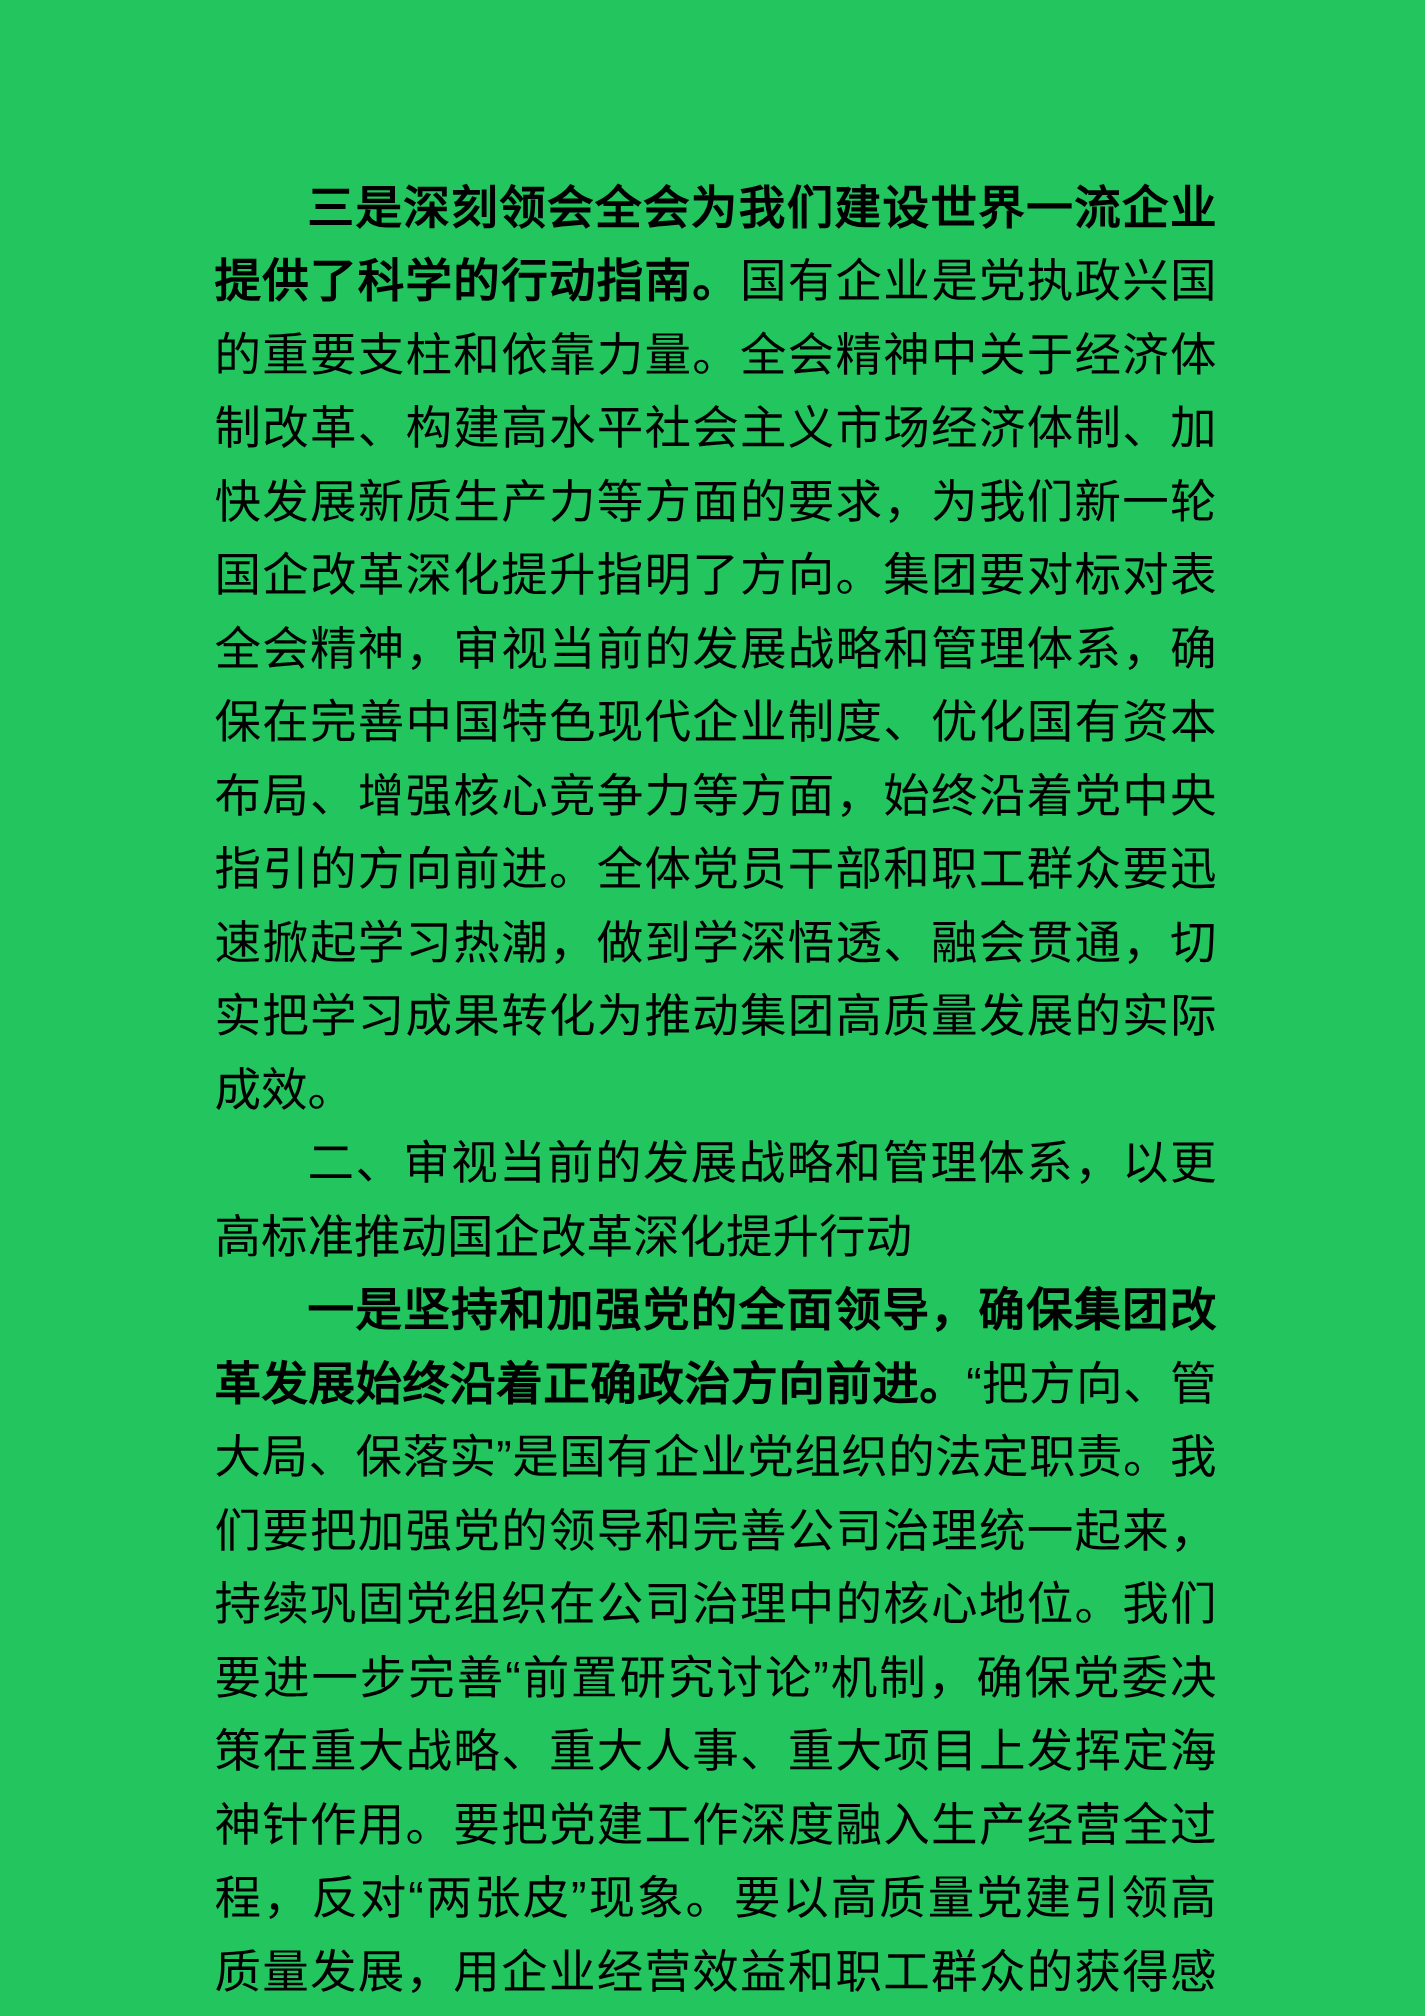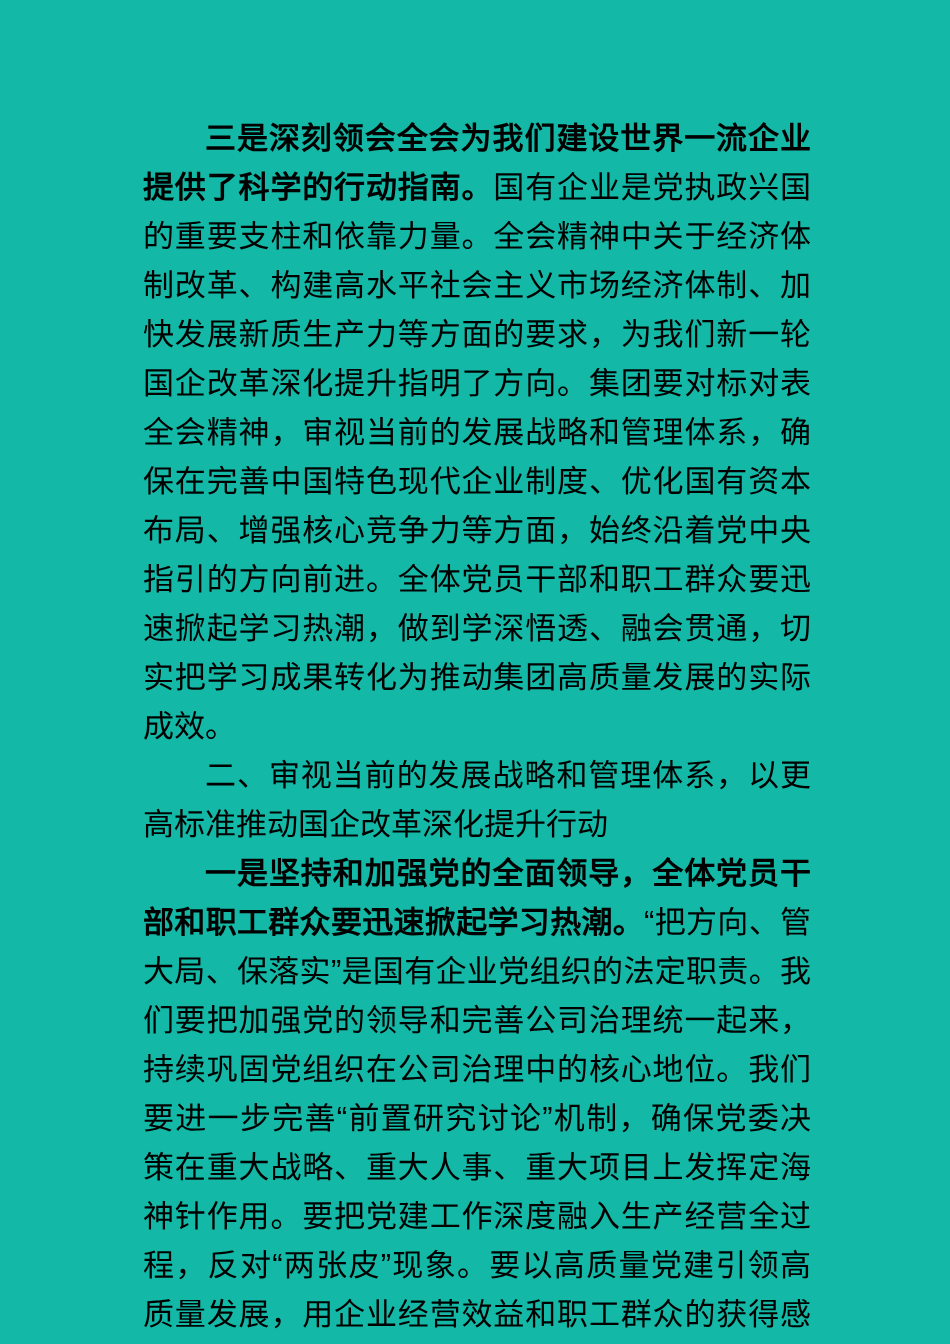--- a/index.html
+++ b/index.html
@@ -17,21 +17,21 @@
     color: #000000;
     -webkit-font-smoothing: antialiased;
   }
 
   .page {
     position: absolute;
     left: 0;
     top: 0;
     width: 950px;
     height: 1344px;
-    background: #14b8a6;
+    background: #22c55e;
   }
 
   .text-column {
     position: absolute;
     left: 143px;
     top: 114px;
     width: 668px;
   }
 
   .para {
@@ -72,17 +72,17 @@
 
     <p class="para">
       <span class="lead">三是深刻领会全会为我们建设世界一流企业提供了科学的行动指南。</span><span class="body-run">国有企业是党执政兴国的重要支柱和依靠力量。全会精神中关于经济体制改革、构建高水平社会主义市场经济体制、加快发展新质生产力等方面的要求，为我们新一轮国企改革深化提升指明了方向。集团要对标对表全会精神，审视当前的发展战略和管理体系，确保在完善中国特色现代企业制度、优化国有资本布局、增强核心竞争力等方面，始终沿着党中央指引的方向前进。全体党员干部和职工群众要迅速掀起学习热潮，做到学深悟透、融会贯通，切实把学习成果转化为推动集团高质量发展的实际成效。</span>
     </p>
 
     <p class="para heading">
       <span class="body-run">二、审视当前的发展战略和管理体系，以更高标准推动国企改革深化提升行动</span>
     </p>
 
     <p class="para">
-      <span class="lead">一是坚持和加强党的全面领导，全体党员干部和职工群众要迅速掀起学习热潮。</span><span class="body-run">“把方向、管大局、保落实”是国有企业党组织的法定职责。我们要把加强党的领导和完善公司治理统一起来，持续巩固党组织在公司治理中的核心地位。我们要进一步完善“前置研究讨论”机制，确保党委决策在重大战略、重大人事、重大项目上发挥定海神针作用。要把党建工作深度融入生产经营全过程，反对“两张皮”现象。要以高质量党建引领高质量发展，用企业经营效益和职工群众的获得感来检验党建工作的成效。</span>
+      <span class="lead">一是坚持和加强党的全面领导，确保集团改革发展始终沿着正确政治方向前进。</span><span class="body-run">“把方向、管大局、保落实”是国有企业党组织的法定职责。我们要把加强党的领导和完善公司治理统一起来，持续巩固党组织在公司治理中的核心地位。我们要进一步完善“前置研究讨论”机制，确保党委决策在重大战略、重大人事、重大项目上发挥定海神针作用。要把党建工作深度融入生产经营全过程，反对“两张皮”现象。要以高质量党建引领高质量发展，用企业经营效益和职工群众的获得感来检验党建工作的成效。</span>
     </p>
 
   </div>
 </div>
 
 </body></html>

